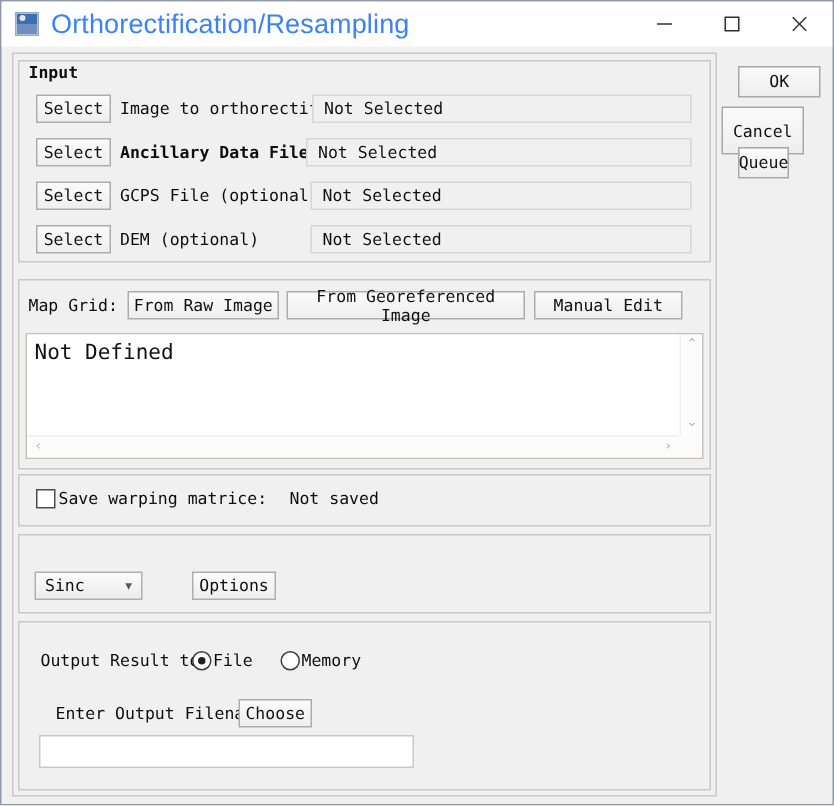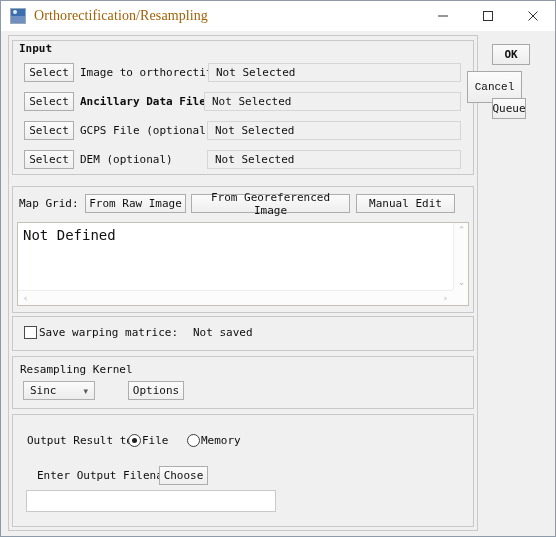--- a/index.html
+++ b/index.html
@@ -50,23 +50,23 @@
     position: absolute; left: 0; bottom: 0; right: 0; height: 7px;
     background: #6f8fc0;
   }
   .title-icon .dot {
     position: absolute; left: 2px; top: 1px;
     width: 4px; height: 4px; border-radius: 50%;
     background: #dfe9f5;
   }
   .title-text {
     margin-left: 8px;
-    font-family: Liberation Serif, serif;
-    font-size: 14px;
-    color: #a16207;
+    font-family: Liberation Sans, sans-serif;
+    font-size: 18px;
+    color: #3b82f6;
     letter-spacing: 0.1px;
   }
   .win-buttons {
     position: absolute;
     right: 0; top: 0;
     height: 30px;
     display: flex;
   }
   .win-btn {
     width: 45px; height: 30px;
@@ -334,37 +334,36 @@
     </div>
     <div class="sb-corner"></div>
   </div>
 
   <div class="panel" style="left:11px; top:315px; width:462px; height:35px;"></div>
   <div class="checkbox" style="left:23px; top:325px;"></div>
   <div class="label" style="left:38px; top:323px; height:17px;">Save warping matrice:</div>
   <div class="label" style="left:192px; top:323px; height:17px;">Not saved</div>
 
   <div class="panel" style="left:11px; top:355px; width:462px; height:53px;"></div>
-  <div class="label" style="left:19px; top:360px; height:17px;">Resampling Kernel</div>
   <div class="dropdown" style="left:22px; top:380px; width:72px; height:19px;">
     <span>Sinc</span>
     <span class="chev">▾</span>
   </div>
   <div class="btn" style="left:99px; top:380px; width:56px; height:19px;margin-left:28px;">Options</div>
 
   <div class="panel" style="left:11px; top:413px; width:462px; height:113px;"></div>
 
   <div class="label" style="left:26px; top:431px; height:17px;">Output Result to</div>
   <div class="radio checked" style="left:127px; top:433px;"></div>
   <div class="label" style="left:141px; top:431px; height:17px;">File</div>
   <div class="radio" style="left:186px; top:433px;"></div>
   <div class="label" style="left:200px; top:431px; height:17px;">Memory</div>
 
   <div class="label" style="left:36px; top:466px; height:17px;">Enter Output Filename</div>
   <div class="btn" style="left:158px; top:465px; width:49px; height:19px;">Choose</div>
 
   <input class="textinput" style="left: 25px; top: 489px; width: 250px; height: 22px;" value="" placeholder="">
 
-  <div class="side-btn" style="left:491px; top:43px; width:38px; height:21px;font-weight:bold;">OK</div>
-  <div class="side-btn" style="left:466px; top:70px; width:55px; height:32px;font-family:Liberation Mono, monospace;">Cancel</div>
+  <div class="side-btn" style="left:491px; top:43px; width:55px; height:21px;">OK</div>
+  <div class="side-btn" style="left:480px; top:70px; width:55px; height:32px;">Cancel</div>
   <div class="side-btn" style="left:491px; top:97px; width:34px; height:21px;">Queue</div>
 
 </div>
 
 </body></html>

